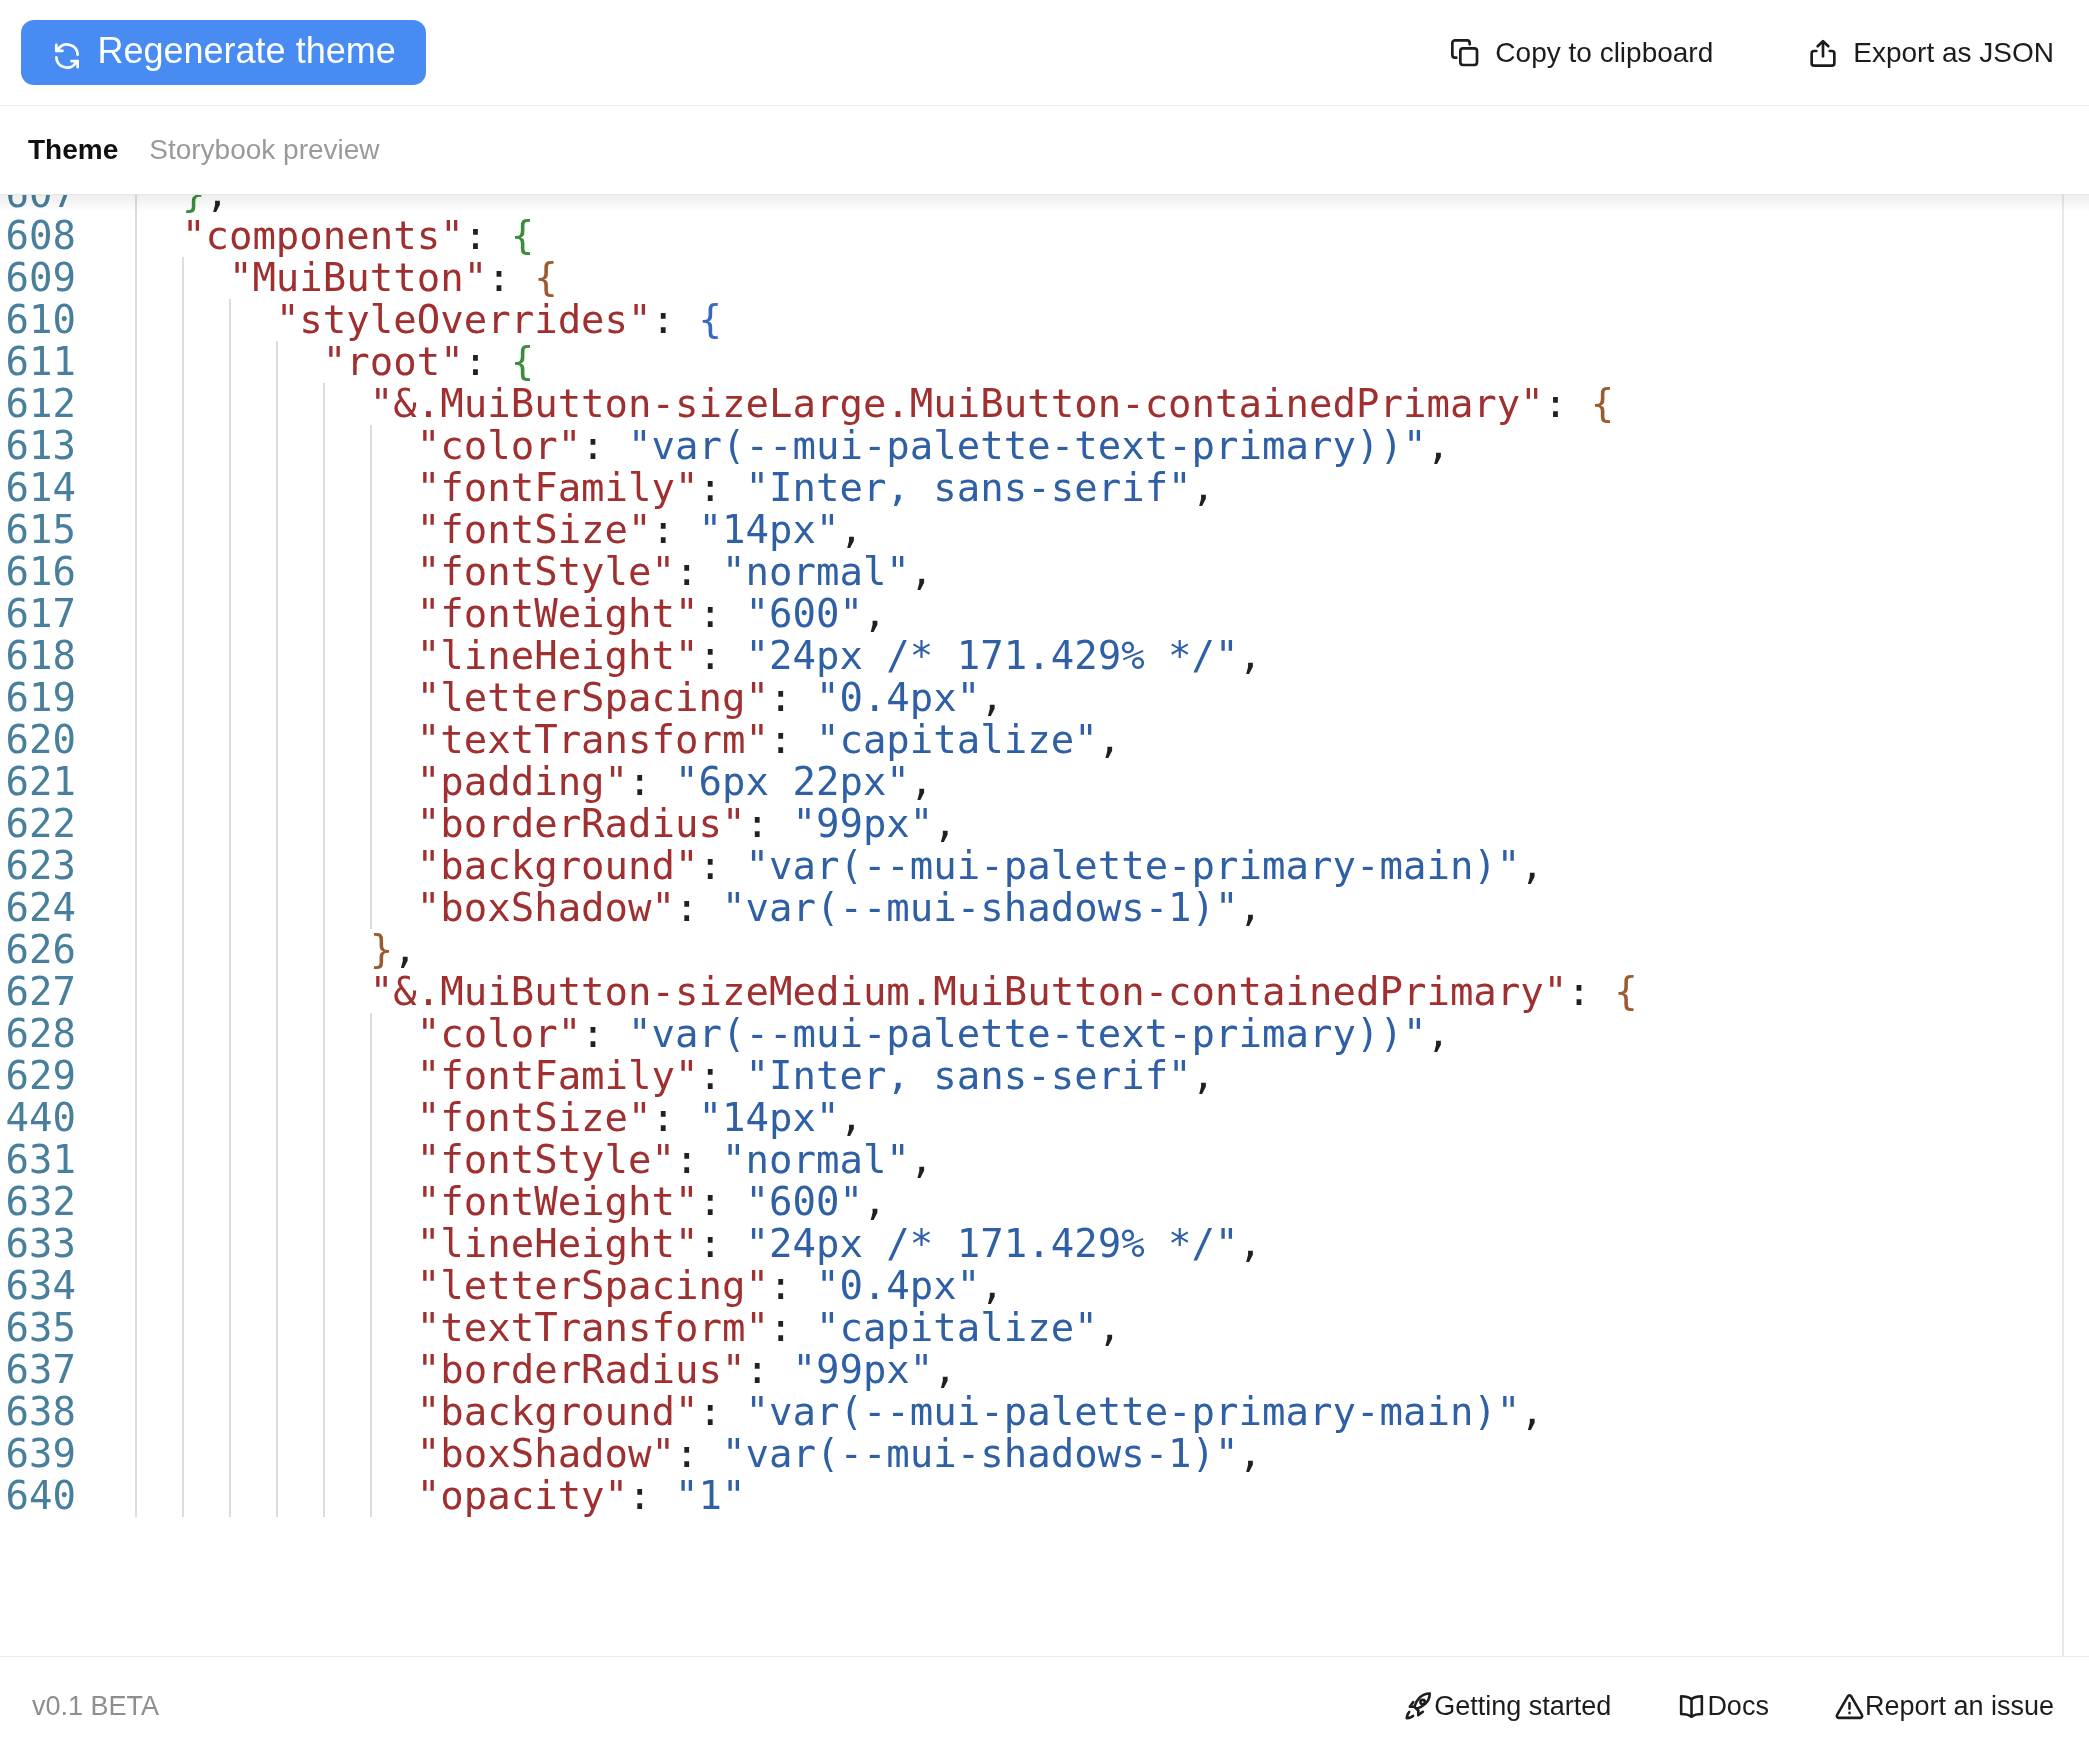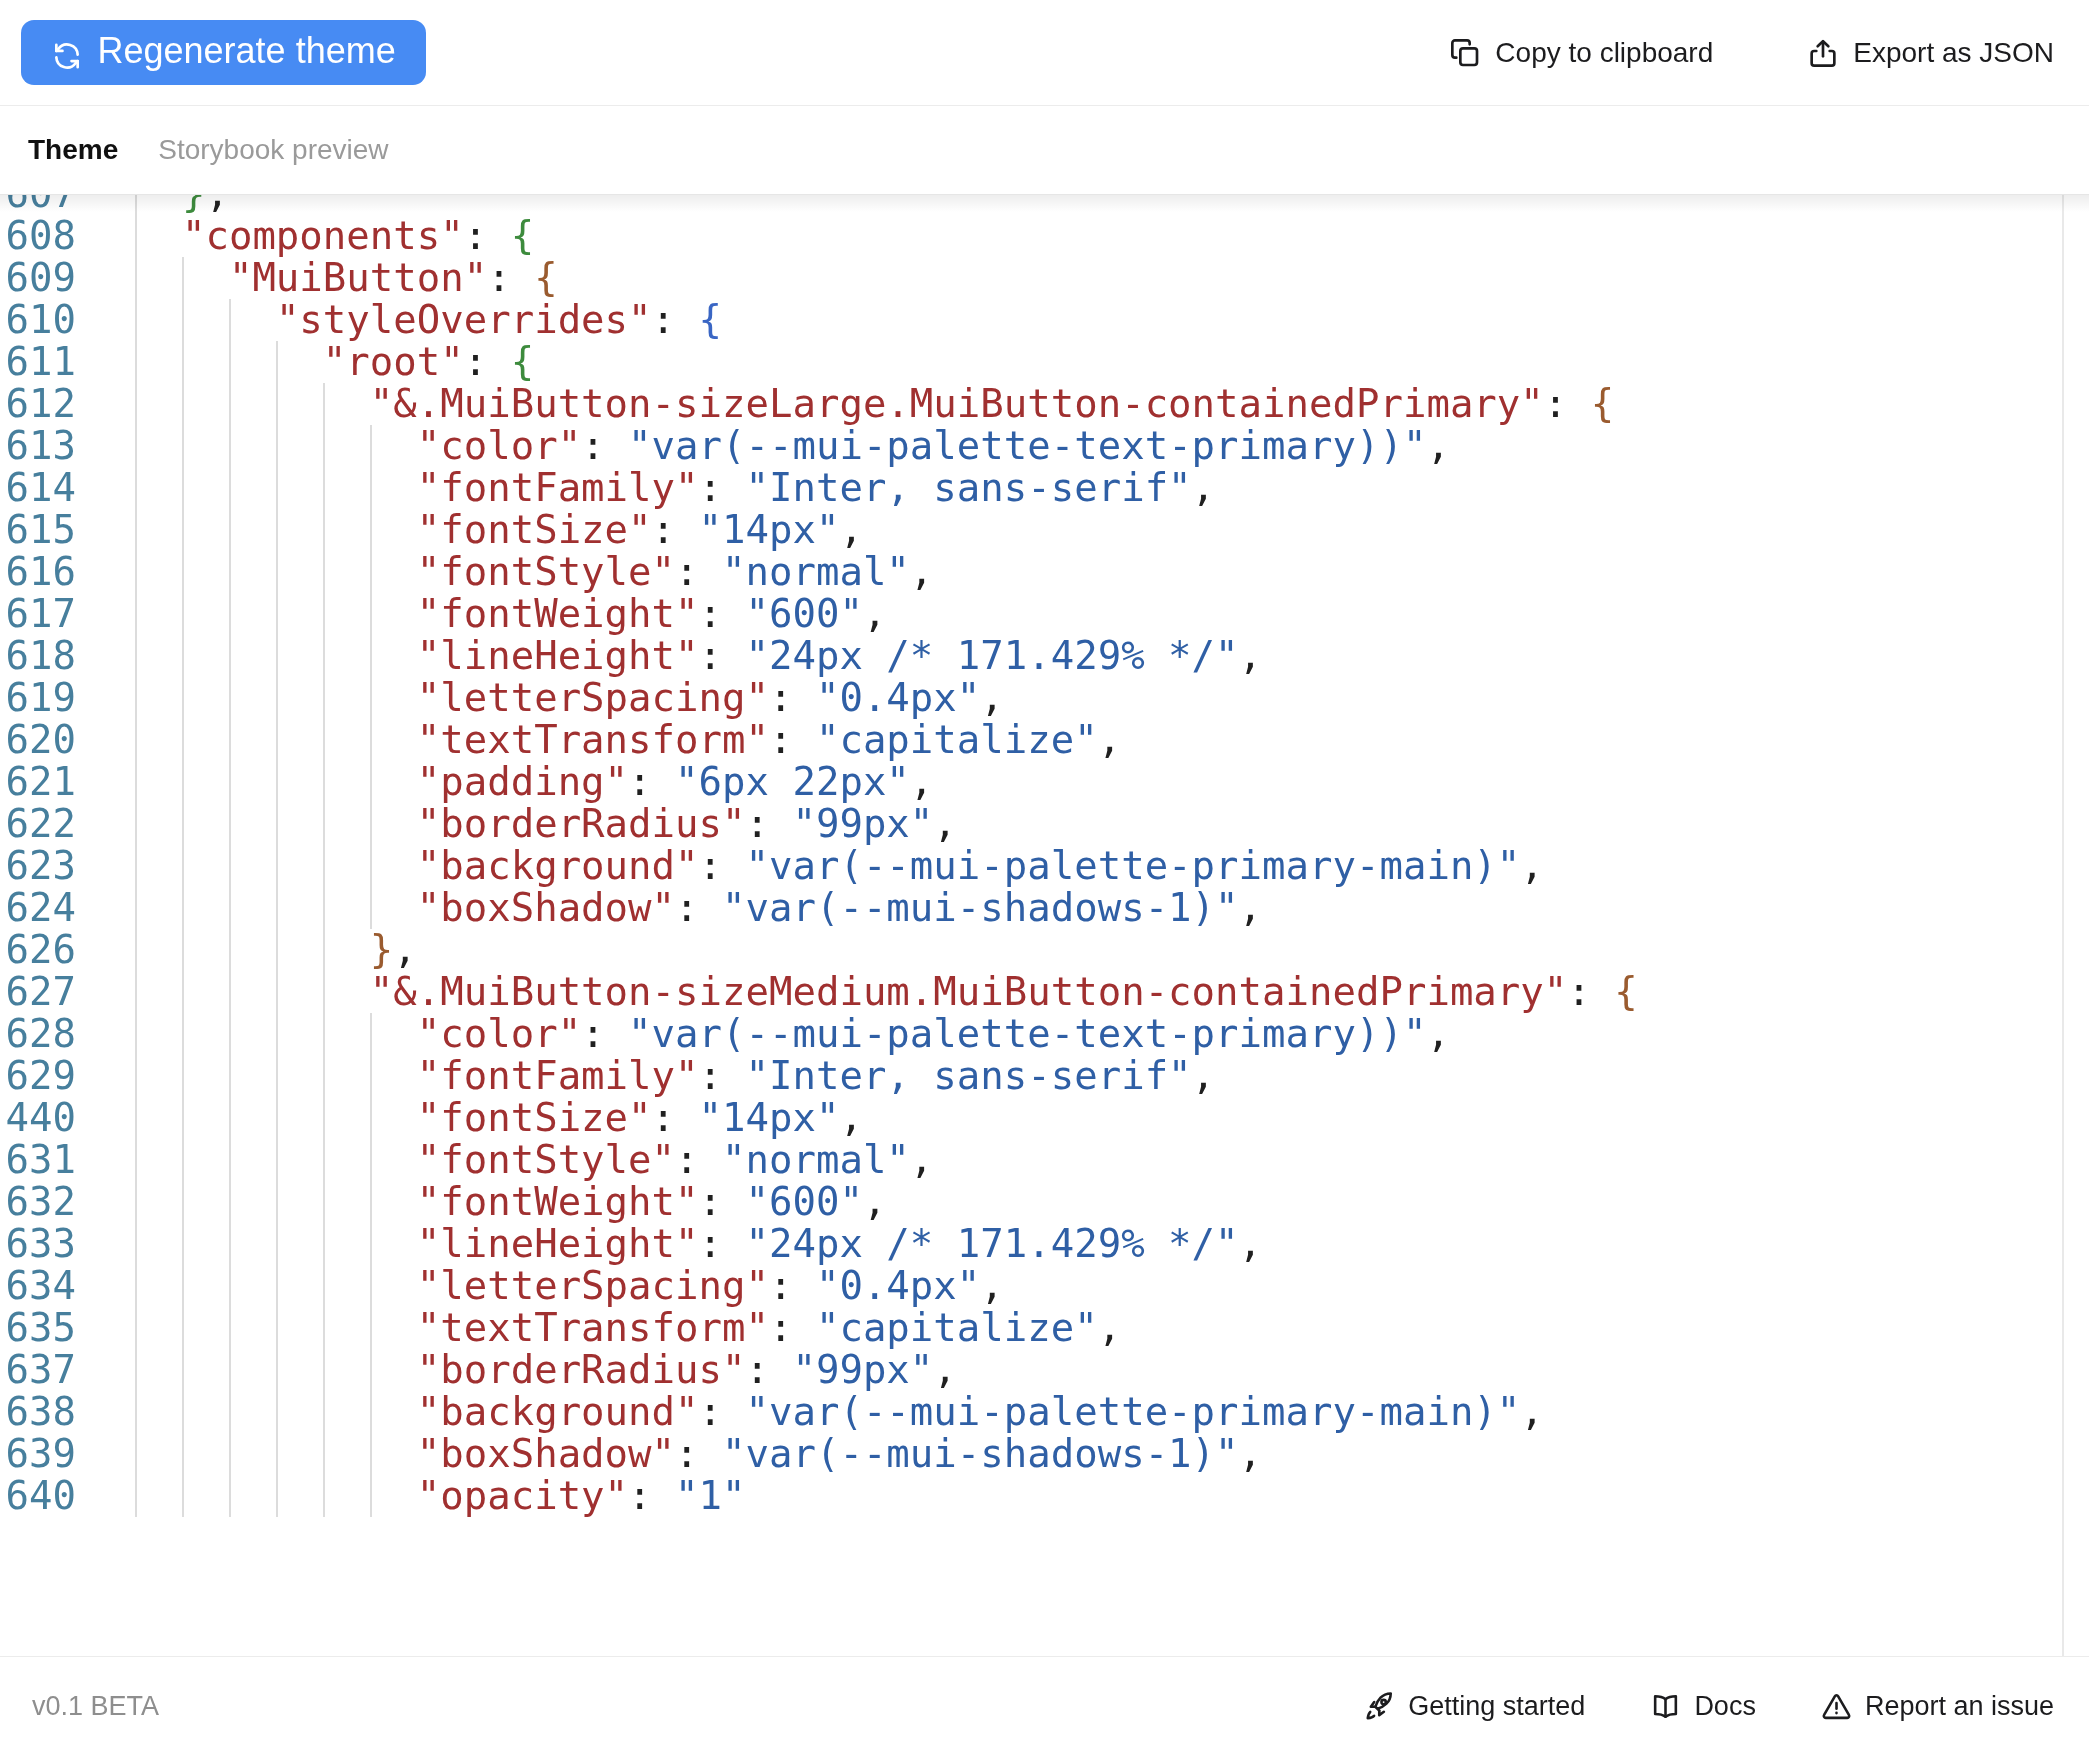--- a/index.html
+++ b/index.html
@@ -20,21 +20,21 @@
              padding:0 35px 0 20.5px; border-bottom:1.9px solid #ECECEC; }
   .regen-btn { height:65px; display:flex; align-items:flex-end; gap:15px;
                background:var(--accent,#478BF3); color:#fff; border:none; border-radius:13px;
                padding:13px 30px; font-size:36px; font-weight:500; cursor:pointer;
                font-family:"Liberation Sans", sans-serif; }
   .tool-right { display:flex; align-items:center; gap:94px; }
   .text-btn { background:none; border:none; display:flex; align-items:center; gap:14px;
               font-size:28px; color:#1C1C1E; cursor:pointer; font-family:"Liberation Sans", sans-serif; }
 
   
-  .tabbar { height:88px; flex:none; display:flex; align-items:center; gap:40px; padding:0 28px; }
+  .tabbar { height:88px; flex:none; display:flex; align-items:center; gap:31px; padding:0 28px; }
   .tab { font-size:28px; color:#9A9A9A; background:none; border:none; cursor:pointer;
          font-family:"Liberation Sans", sans-serif; }
   .tab.active { color:#101010; font-weight:700; }
 
   
   .editor { flex:1; position:relative; overflow:hidden; border-top:1.9px solid #E6E6E6; }
   .editor::before { content:""; position:absolute; left:0; right:0; top:0; height:17px;
                     background:linear-gradient(to bottom, rgba(0,0,0,.07), rgba(0,0,0,0)); z-index:3; pointer-events:none; }
   .scroll-rail { position:absolute; top:0; bottom:0; right:25px; width:1.9px; background:#E9E9E9; z-index:2; }
   .codewrap { margin-top:-22.4px; font-family:"DejaVu Sans Mono", monospace; font-size:39px; }
@@ -48,21 +48,21 @@
   .tk-punc { color:var(--punc,#202020); }
   .tk-brace-green { color:var(--brace-green,#3D8B3D); }
   .tk-brace-brown { color:var(--brace-brown,#9A5B2F); }
   .tk-brace-blue  { color:var(--brace-blue,#3A66C4); }
 
   
   .footer { height:100px; flex:none; display:flex; align-items:center;
             padding:0 35px 0 32px; border-top:1.9px solid #ECECEC; }
   .version { font-size:27px; color:#8E8E8E; }
   .foot-right { display:flex; align-items:center; gap:65px; }
-  .foot-link { background:none; border:none; display:flex; align-items:flex-end; gap:13px;
+  .foot-link { background:none; border:none; display:flex; align-items:flex-end; 
                font-size:27px; color:#1C1C1E; cursor:pointer; font-family:"Liberation Sans", sans-serif; }
   svg.stroke { fill:none; stroke:currentColor; stroke-width:2; stroke-linecap:round; stroke-linejoin:round; }
 </style>
 </head>
 <body>
 
 <div class="app">
 
 
   <div class="toolbar">

